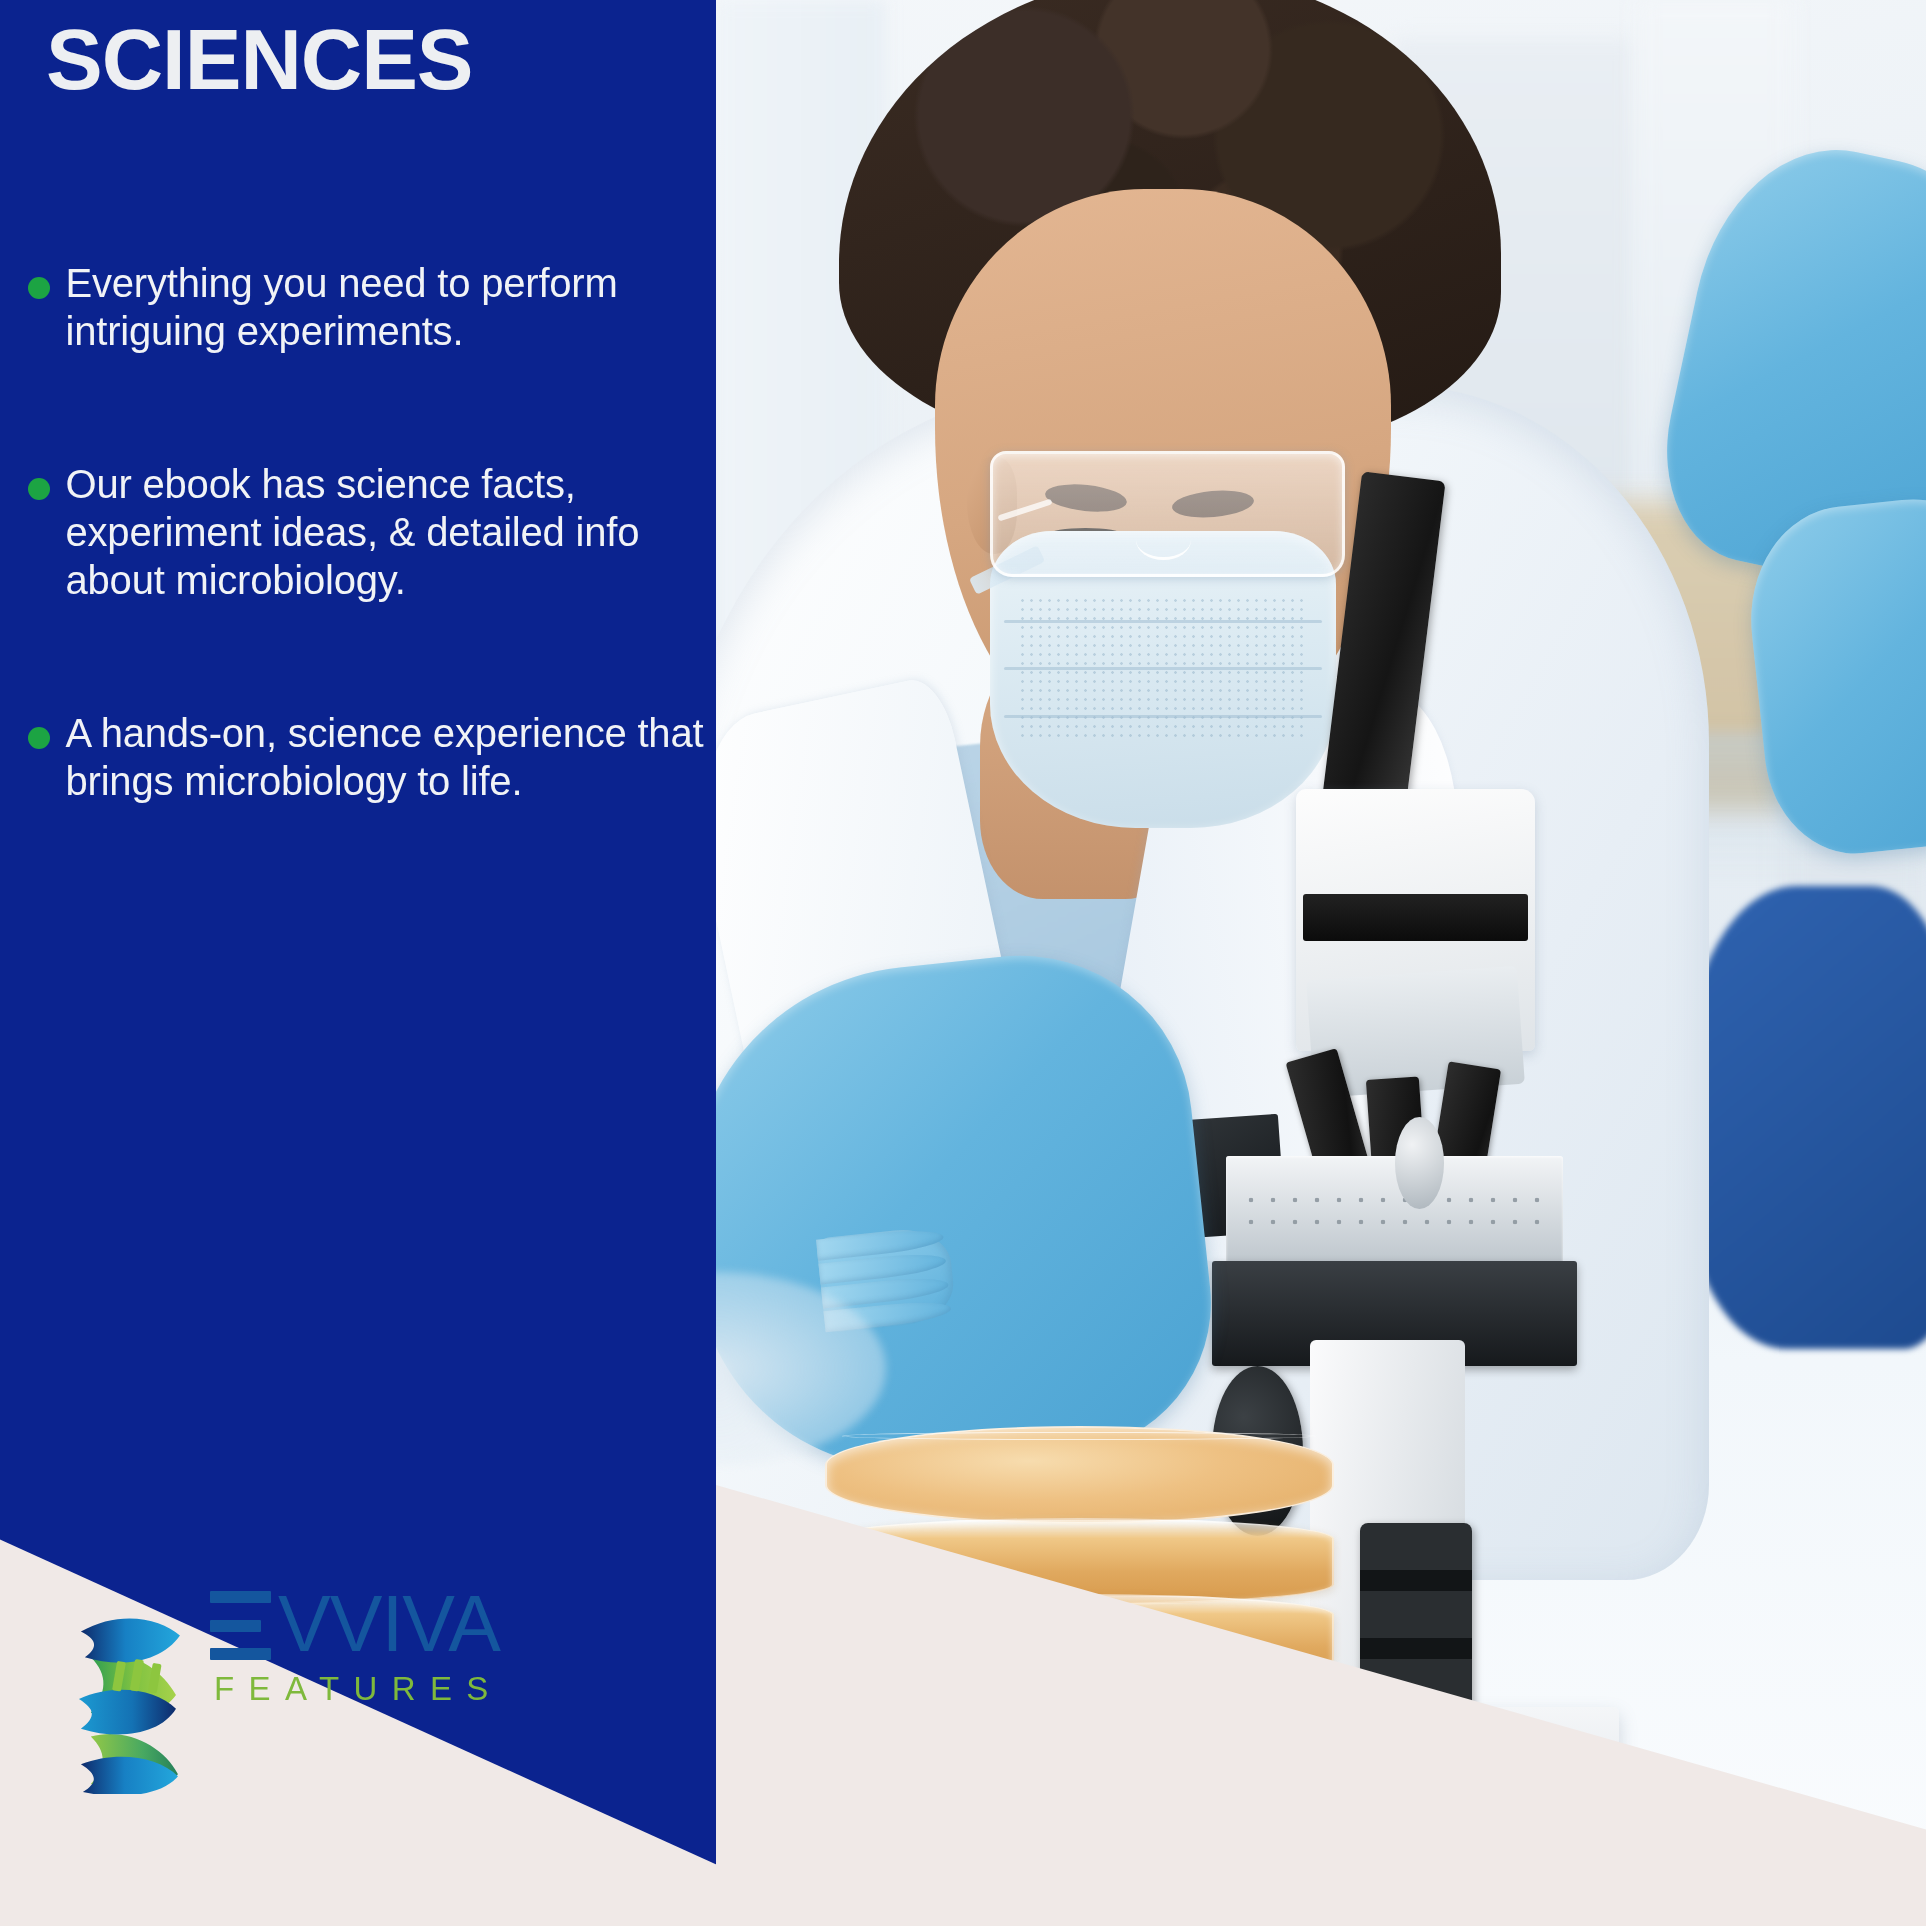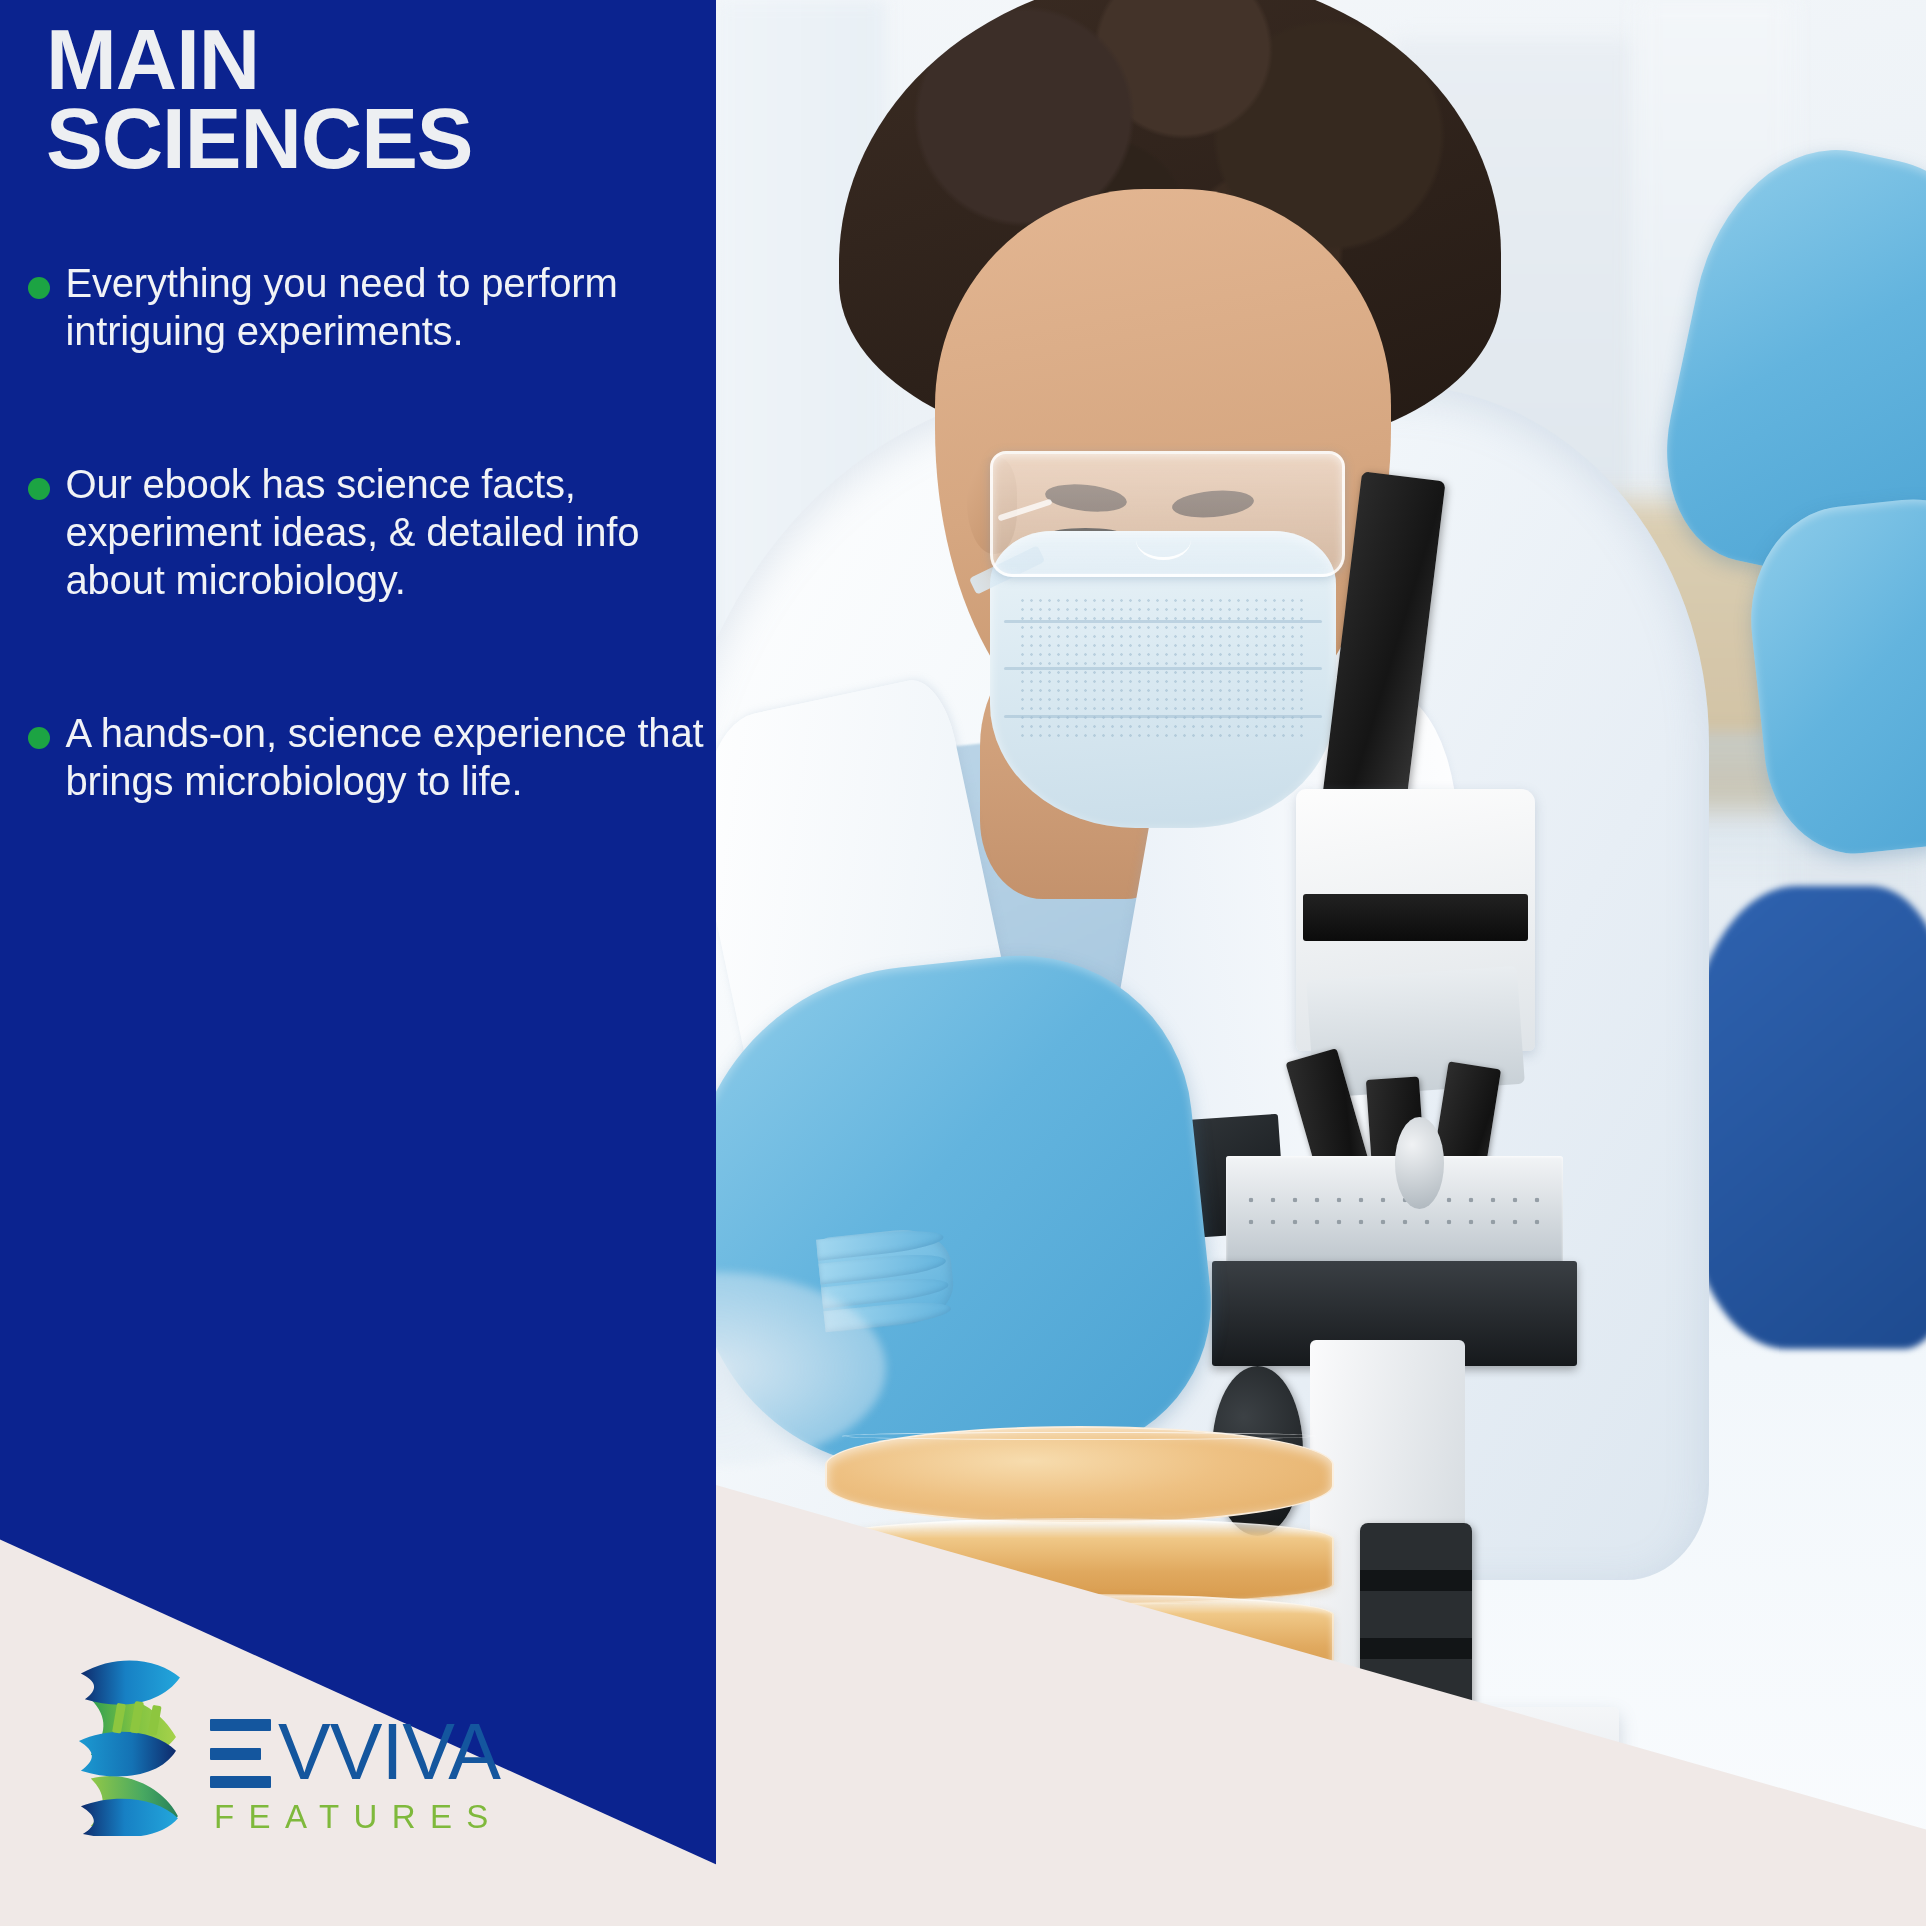--- a/index.html
+++ b/index.html
@@ -489,25 +489,25 @@
     left:716px; top:1485px;
     width:1211px; height:442px;
     background:#F0E9E7;
     clip-path:polygon(0 0, 0 100%, 100% 100%, 100% 78%);
     z-index:6;
   }
 
   
   .logo {
     position:absolute;
-    left:57px; top:1626px;
+    left:57px; top:1588px;
     width:515px; height:210px;
     z-index:9;
     display:flex;
-    align-items:flex-end;
+    align-items:flex-start;
   }
   .logo-mark { flex:0 0 auto; width:131px; height:206px; }
   .logo-word { margin-left:22px; }
   .logo-name {
     display:flex; align-items:center;
   }
   .eglyph {
     display:inline-flex; flex-direction:column;
     justify-content:space-between;
     width:61px; height:69px;
@@ -647,21 +647,20 @@
           
         </div>
       </div>
 
     </div>
   </div>
 
   <div class="panel">
 
     <div class="title">
-      <div>MAIN</div>
       <div>SCIENCES</div>
     </div>
 
     <div class="bullets">
       <div class="bullet">
         <span class="dot"></span>
         <span class="btext">Everything you need to perform intriguing experiments.</span>
       </div>
       <div class="bullet">
         <span class="dot"></span>

